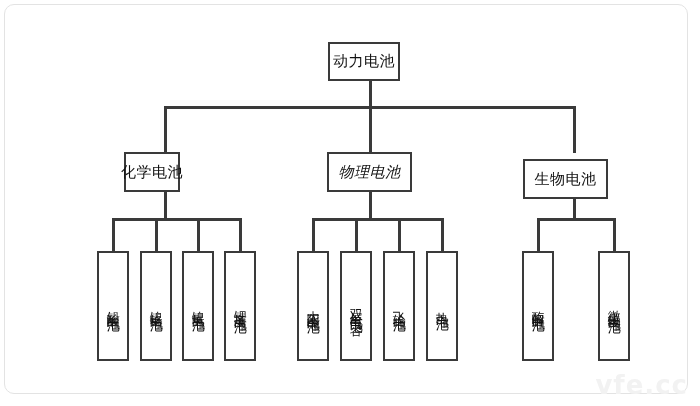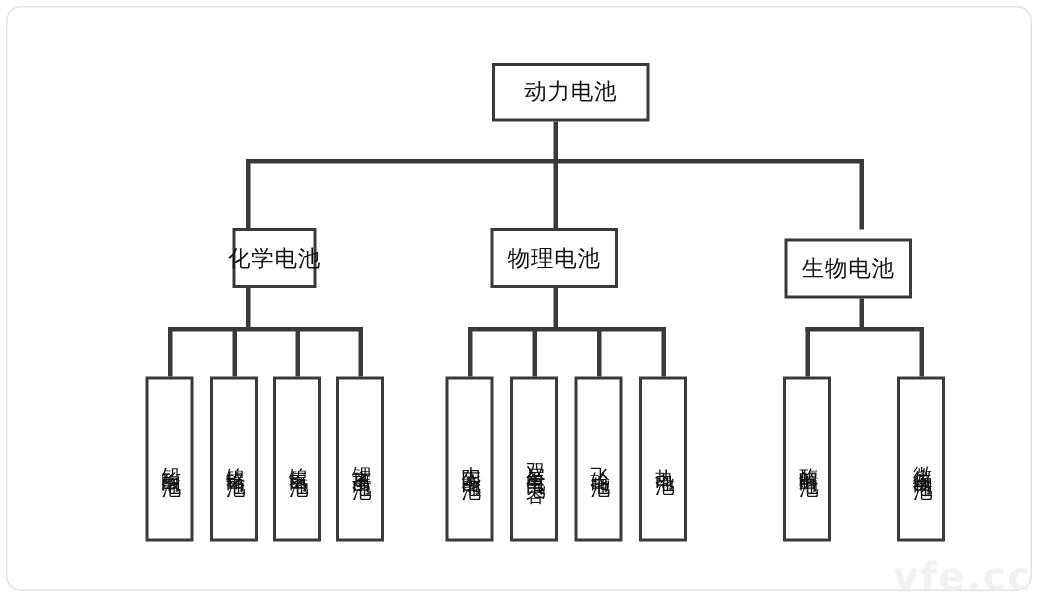--- a/index.html
+++ b/index.html
@@ -78,32 +78,32 @@
     z-index: 2;
   }
 </style>
 </head>
 <body>
 
 <div id="canvas">
 
   <div id="frame"></div>
 
-  <div class="node horiz" style="left:328px; top:42px; width:105px; height:39px;">动力电池</div>
+  <div class="node horiz" style="left:328px; top:42px; width:72px; height:39px;">动力电池</div>
 
   <div class="ln v" style="left:369px; top:80px; height:28px;"></div>
 
   <div class="ln h" style="left:164px; top:106px; width:412px;"></div>
 
   <div class="ln v" style="left:164px; top:106px; height:47px;"></div>
   <div class="ln v" style="left:369px; top:106px; height:47px;"></div>
   <div class="ln v" style="left:573px; top:106px; height:47px;"></div>
 
-  <div class="node horiz" style="left:155px; top:152px; width:56px; height:40px;">化学电池</div>
-  <div class="node horiz" style="left:327px; top:152px; width:85px; height:40px;">物理电池</div>
+  <div class="node horiz" style="left:124px; top:152px; width:56px; height:40px;">化学电池</div>
+  <div class="node horiz" style="left:327px; top:152px; width:85px; height:40px;font-style:italic;">物理电池</div>
   <div class="node horiz" style="left:523px; top:159px; width:85px; height:40px;">生物电池</div>
 
   <div class="ln v" style="left:164px; top:192px; height:28px;"></div>
   <div class="ln h" style="left:112px; top:218px; width:130px;"></div>
   <div class="ln v" style="left:112px; top:218px; height:34px;"></div>
   <div class="ln v" style="left:155px; top:218px; height:34px;"></div>
   <div class="ln v" style="left:197px; top:218px; height:34px;"></div>
   <div class="ln v" style="left:239px; top:218px; height:34px;"></div>
 
   <div class="node vert" style="left:97px; top:251px; width:32px; height:110px;">铅酸电池</div>

